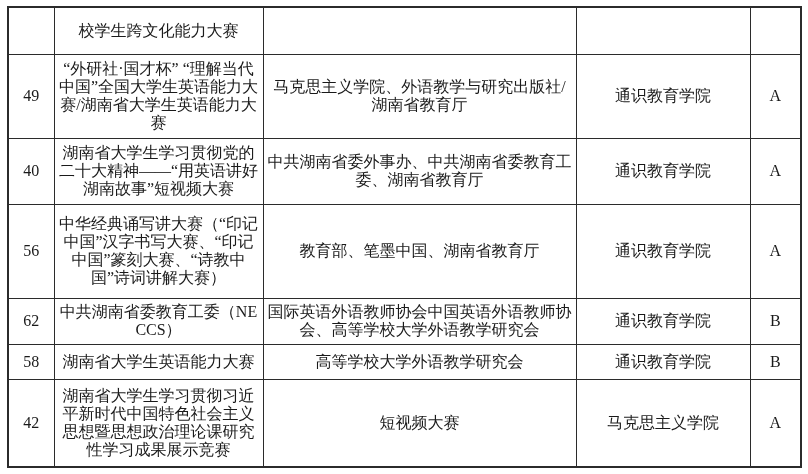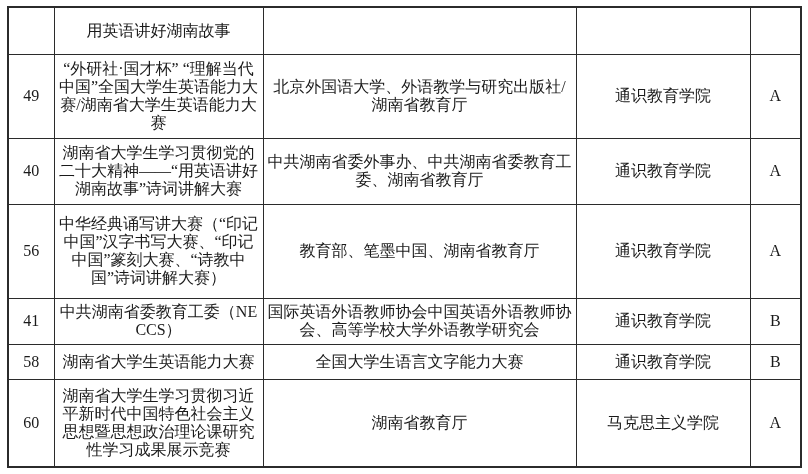--- a/index.html
+++ b/index.html
@@ -53,68 +53,68 @@
       <col style="width:46px">
       <col style="width:209px">
       <col style="width:313px">
       <col style="width:174px">
       <col style="width:51px">
     </colgroup>
 
     <tbody>
         <tr style="height:47px">
       <td class="num-cell"></td>
-      <td class="valign-top">用英语讲好湖南故事</td>
+      <td class="valign-top">校学生跨文化能力大赛</td>
       <td></td>
       <td></td>
       <td class="grade-cell"></td>
     </tr>
 
     <tr style="height:84px">
       <td class="num-cell">49</td>
       <td>“外研社·国才杯” “理解当代中国”全国大学生英语能力大赛/湖南省大学生英语能力大赛</td>
-      <td>北京外国语大学、外语教学与研究出版社/湖南省教育厅</td>
+      <td>马克思主义学院、外语教学与研究出版社/湖南省教育厅</td>
       <td>通识教育学院</td>
       <td class="grade-cell">A</td>
     </tr>
 
     <tr style="height:66px">
       <td class="num-cell">40</td>
-      <td>湖南省大学生学习贯彻党的二十大精神——“用英语讲好湖南故事”诗词讲解大赛</td>
+      <td>湖南省大学生学习贯彻党的二十大精神——“用英语讲好湖南故事”短视频大赛</td>
       <td>中共湖南省委外事办、中共湖南省委教育工委、湖南省教育厅</td>
       <td>通识教育学院</td>
       <td class="grade-cell">A</td>
     </tr>
 
     <tr style="height:94px">
       <td class="num-cell">56</td>
       <td>中华经典诵写讲大赛（“印记中国”汉字书写大赛、“印记中国”篆刻大赛、“诗教中国”诗词讲解大赛）</td>
       <td>教育部、笔墨中国、湖南省教育厅</td>
       <td>通识教育学院</td>
       <td class="grade-cell">A</td>
     </tr>
 
     <tr style="height:46px">
-      <td class="num-cell">41</td>
+      <td class="num-cell">62</td>
       <td>中共湖南省委教育工委（NECCS）</td>
       <td>国际英语外语教师协会中国英语外语教师协会、高等学校大学外语教学研究会</td>
       <td>通识教育学院</td>
       <td class="grade-cell">B</td>
     </tr>
 
     <tr style="height:35px">
       <td class="num-cell">58</td>
       <td>湖南省大学生英语能力大赛</td>
-      <td>全国大学生语言文字能力大赛</td>
+      <td>高等学校大学外语教学研究会</td>
       <td>通识教育学院</td>
       <td class="grade-cell">B</td>
     </tr>
 
     <tr style="height:88px">
-      <td class="num-cell">60</td>
+      <td class="num-cell">42</td>
       <td>湖南省大学生学习贯彻习近平新时代中国特色社会主义思想暨思想政治理论课研究性学习成果展示竞赛</td>
-      <td>湖南省教育厅</td>
+      <td>短视频大赛</td>
       <td>马克思主义学院</td>
       <td class="grade-cell">A</td>
     </tr>
   </tbody>
     </table>
 </div>
 
 </body></html>

